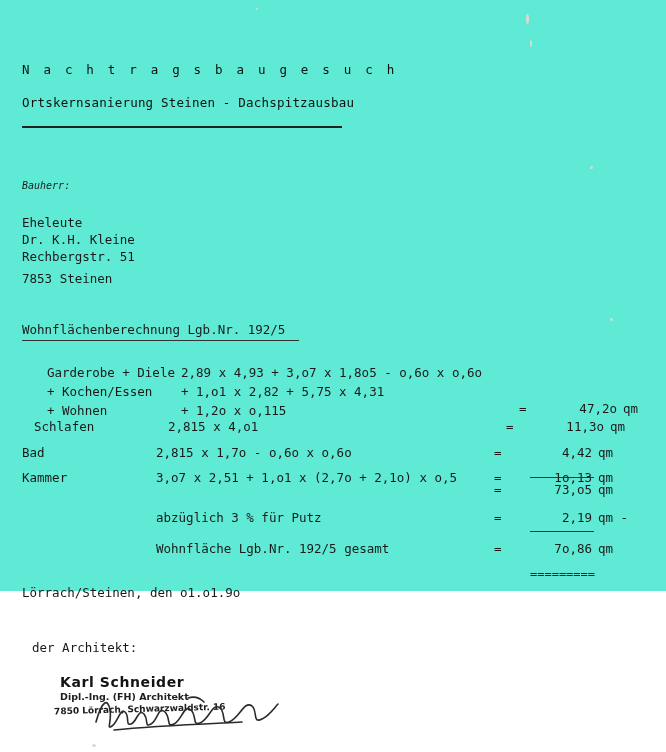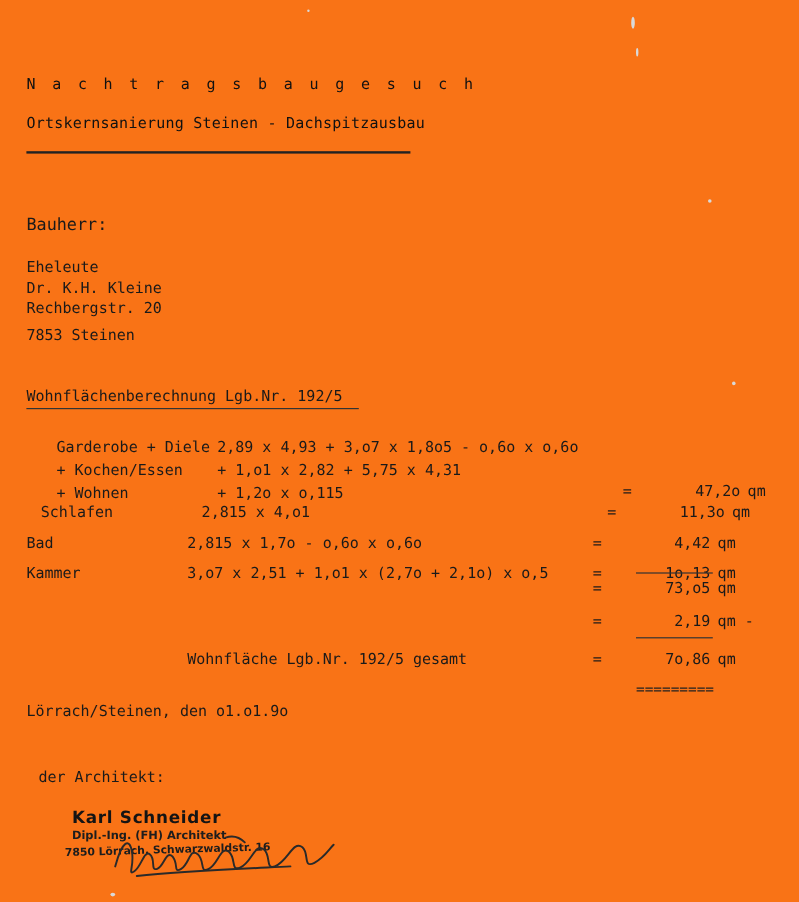--- a/index.html
+++ b/index.html
@@ -11,22 +11,22 @@
     height: 752px;
     background: #ffffff;
     font-family: "DejaVu Sans Mono", monospace;
     color: #1a1a1a;
     position: relative;
     overflow: hidden;
   }
   .page {
     position: relative;
     width: 666px;
-    height: 752px;
-    background: #f97316;
+    height: 591px;
+    background: #5eead4;
   }
   
   .speck {
     position: absolute;
     background: #d9d9d9;
     border-radius: 50%;
   }
   .doc {
     position: absolute;
     left: 22px;
@@ -55,21 +55,22 @@
     left: 0;
     top: 126px;
     width: 320px;
     height: 2px;
     background: #222;
   }
   .bauherr-label {
     position: absolute;
     left: 0;
     top: 180px;
-    font-size: 14px;
+    font-size: 10px;
+    font-style: italic;
   }
   .addr {
     position: absolute;
     left: 0;
     top: 214px;
     font-size: 12.5px;
     line-height: 17px;
     white-space: pre;
   }
   .city {
@@ -204,21 +205,21 @@
 
   <div class="doc">
 
     <div class="title">N a c h t r a g s b a u g e s u c h</div>
     <div class="subtitle">Ortskernsanierung Steinen - Dachspitzausbau</div>
     <div class="rule"></div>
 
     <div class="bauherr-label">Bauherr:</div>
     <div class="addr">Eheleute
 Dr. K.H. Kleine
-Rechbergstr. 20</div>
+Rechbergstr. 51</div>
     <div class="city">7853 Steinen</div>
 
     <div class="section-head">Wohnflächenberechnung Lgb.Nr. 192/5</div>
     <div class="section-underline"></div>
 
     <div class="calc">
 
       <div class="row" style="height:56px;margin-left:25px;">
         <div class="lbl" style="line-height:19px;">Garderobe + Diele
 + Kochen/Essen
@@ -258,20 +259,21 @@
 
     <div class="sum-line" style="left:508px;top:477px;width:64px;"></div>
 
     <div class="row" style="position:absolute;left:0;top:482px;width:624px;">
       <div class="eq">=</div>
       <div class="val">73,o5</div>
       <div class="unit">qm</div>
     </div>
 
     <div class="row" style="position:absolute;left:0;top:510px;width:624px;">
+      <div class="expr">abzüglich 3 % für Putz</div>
       <div class="eq">=</div>
       <div class="val">2,19</div>
       <div class="unit">qm -</div>
     </div>
 
     <div class="sum-line" style="left:508px;top:531px;width:64px;"></div>
 
     <div class="row" style="position:absolute;left:0;top:541px;width:624px;">
       <div class="expr">Wohnfläche Lgb.Nr. 192/5 gesamt</div>
       <div class="eq">=</div>

